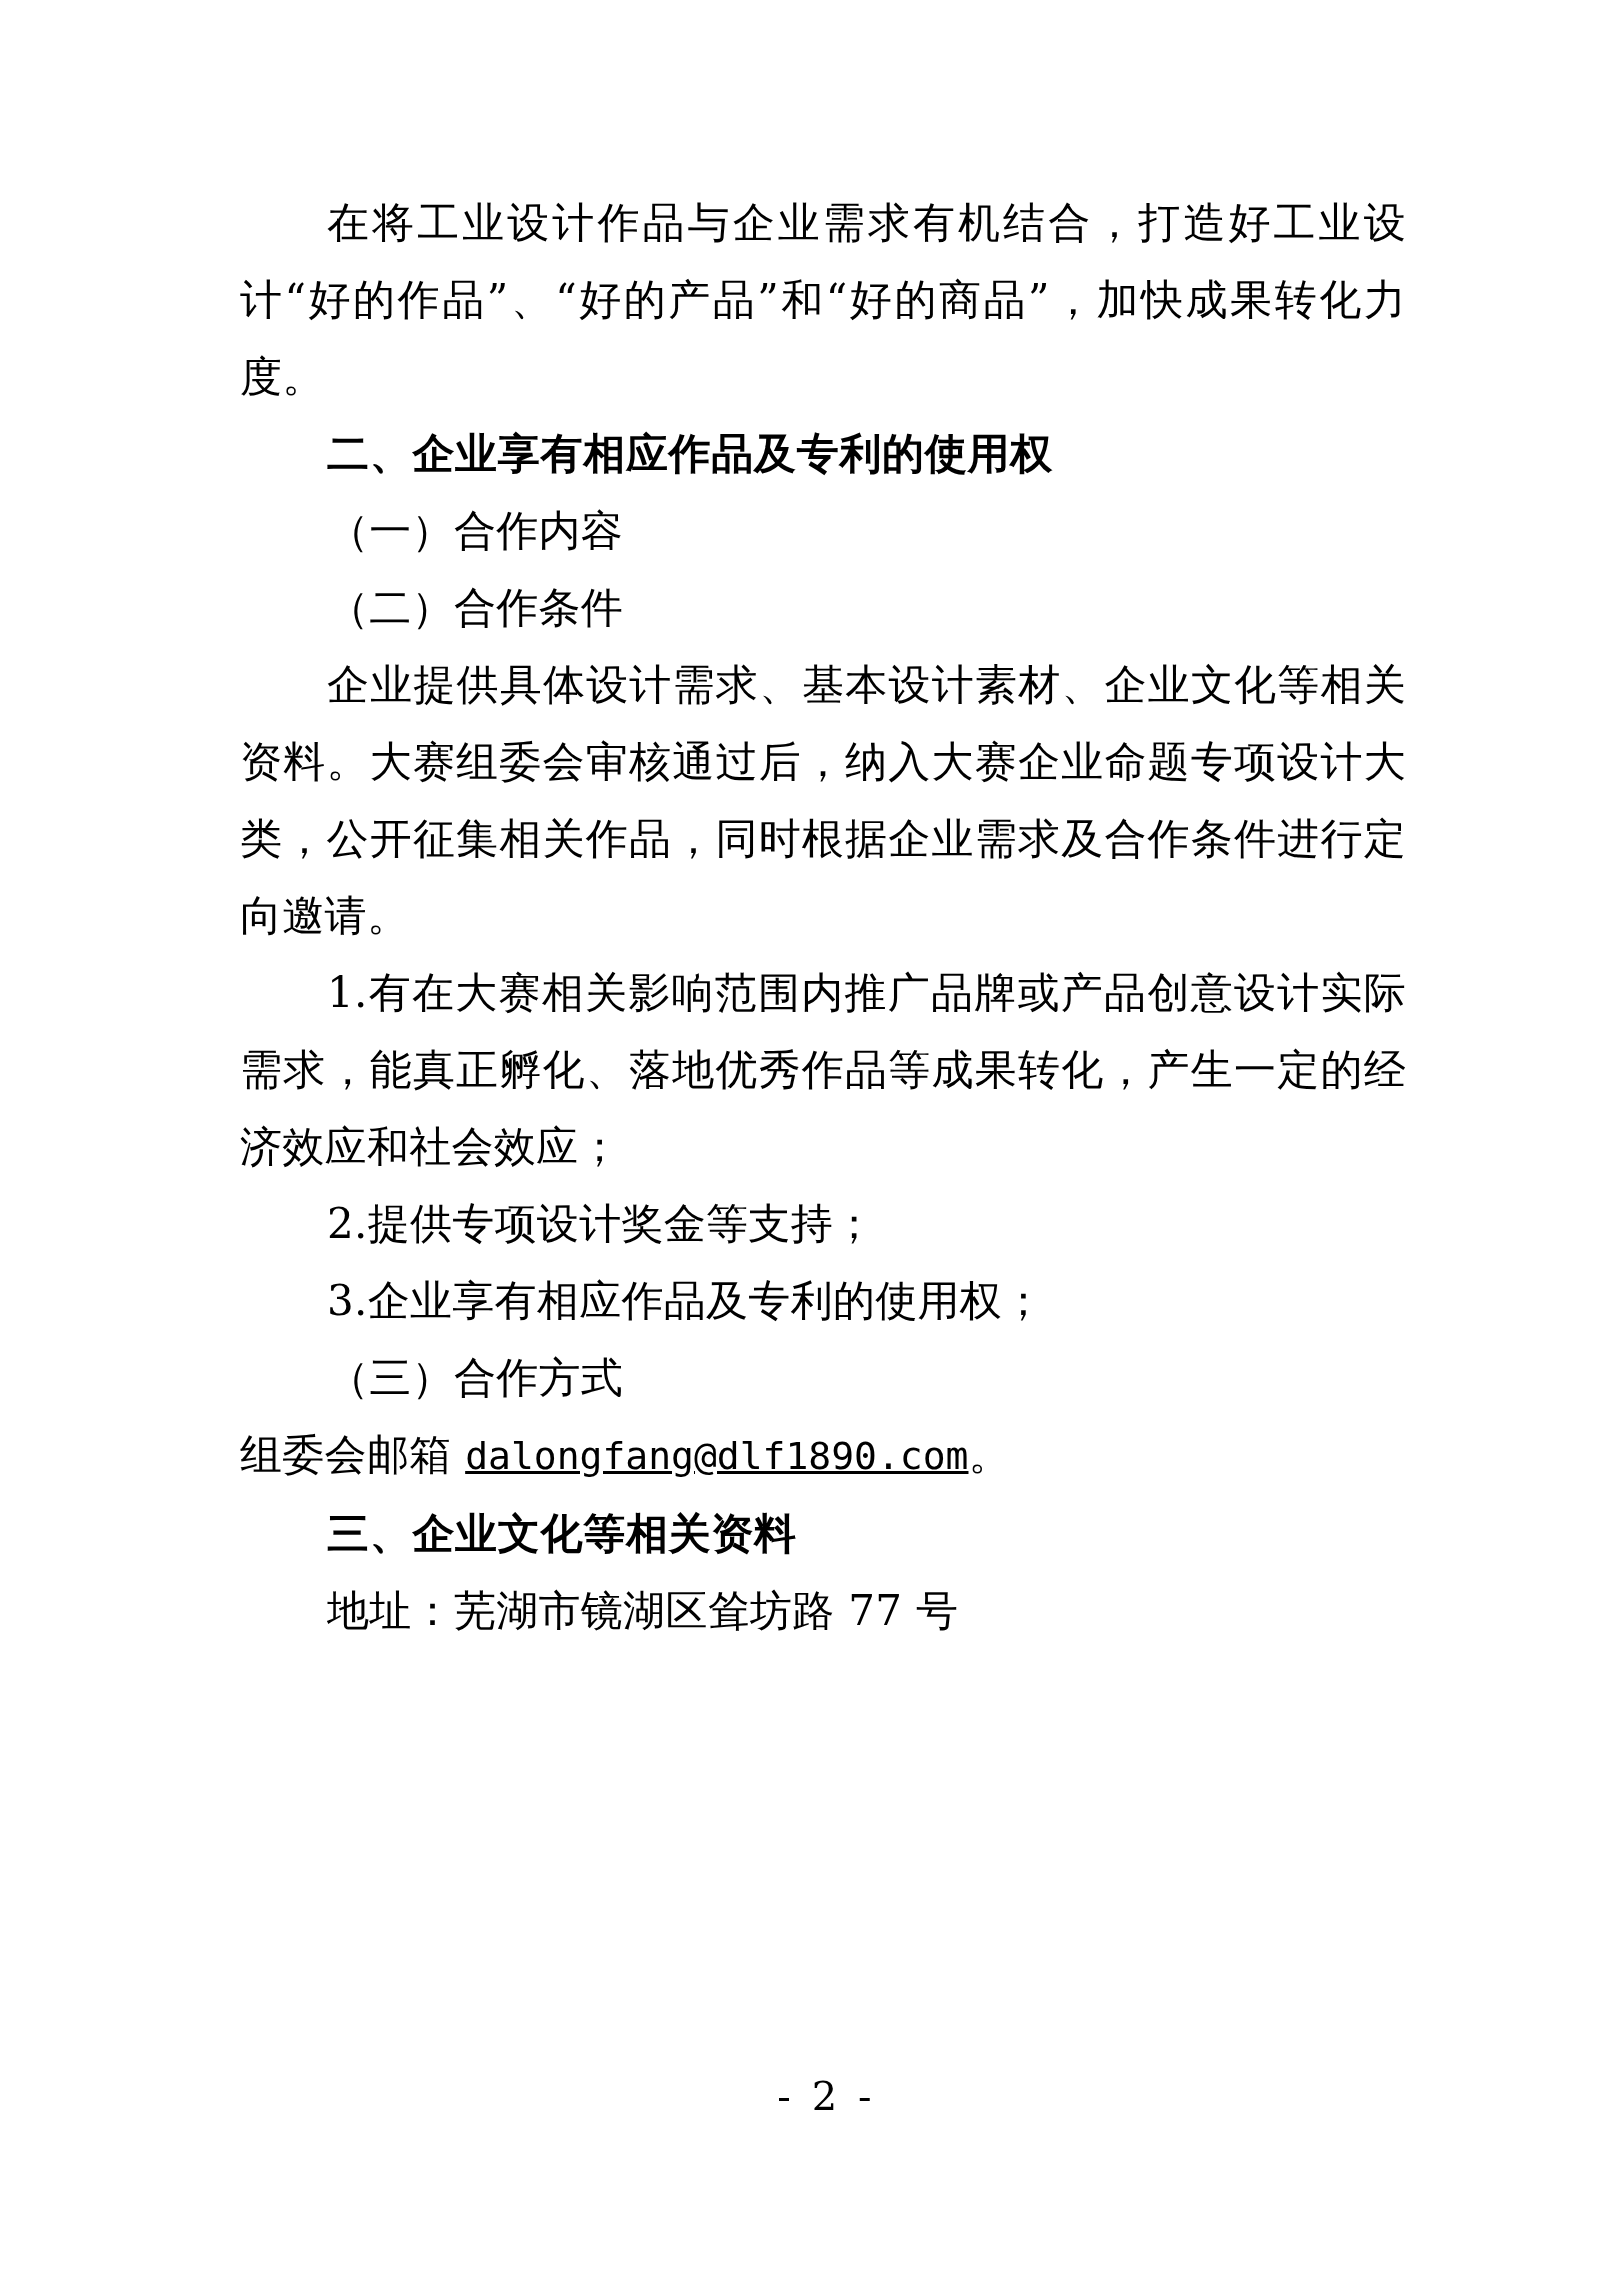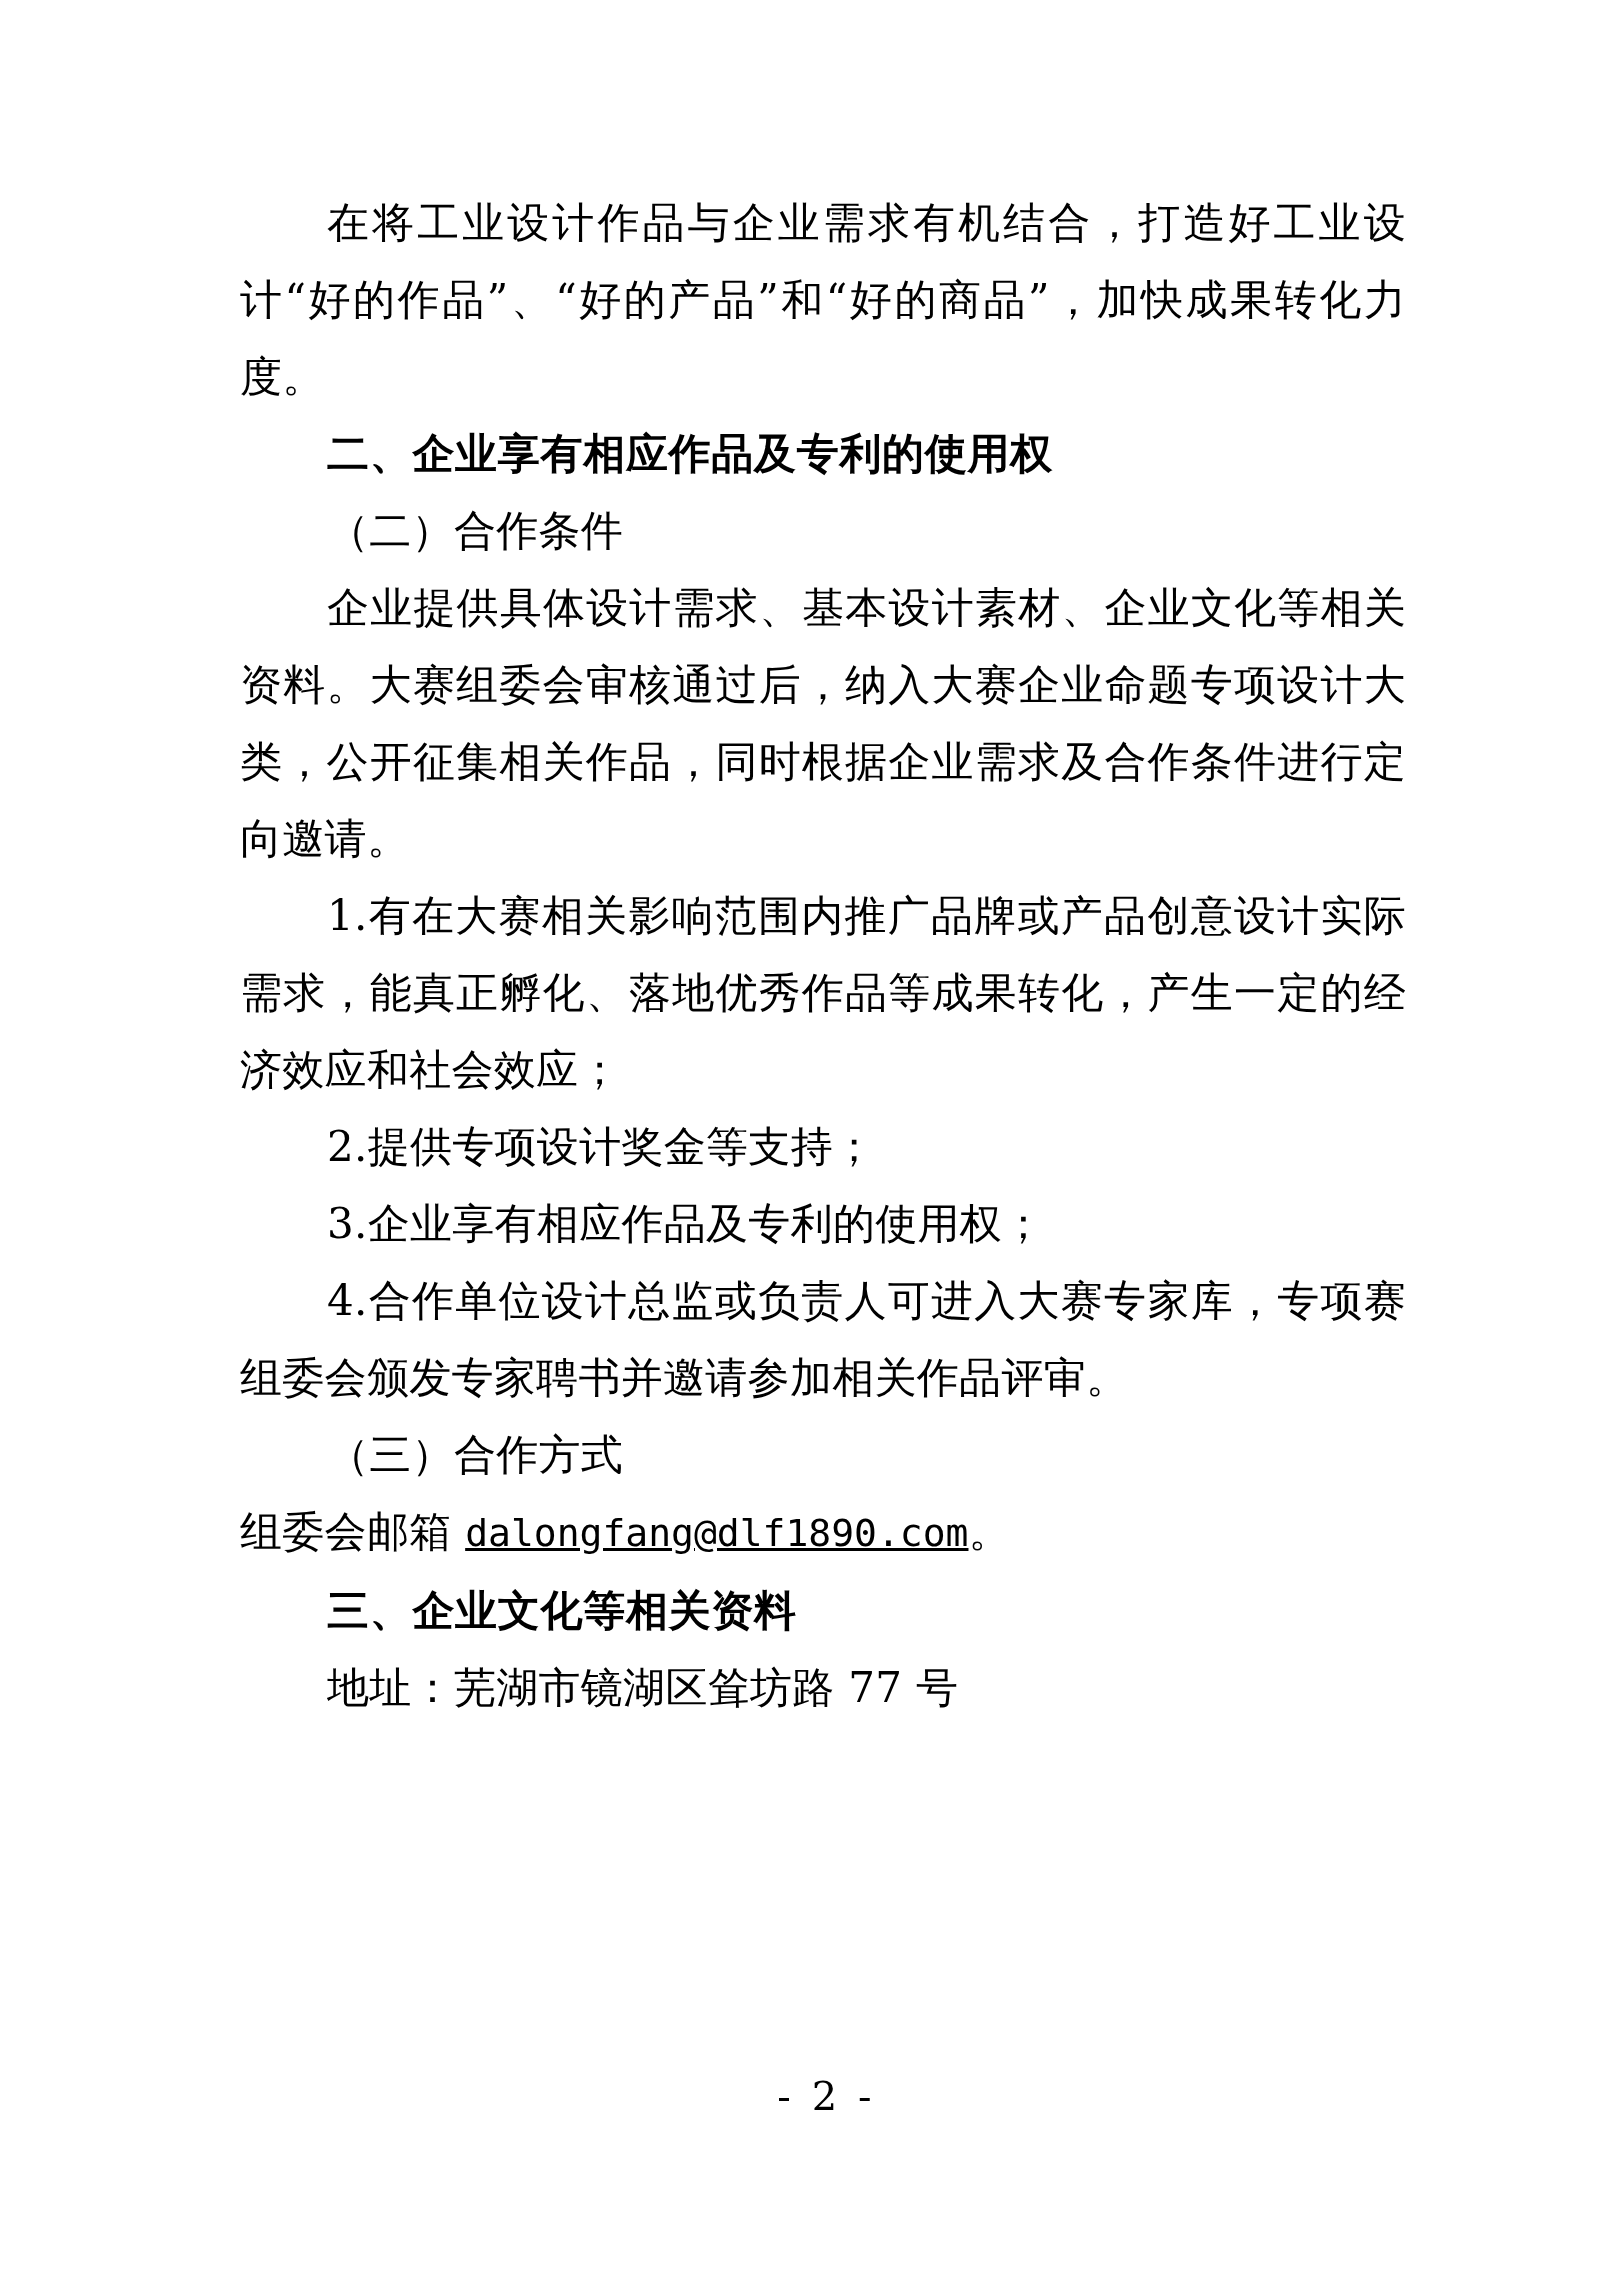--- a/index.html
+++ b/index.html
@@ -70,32 +70,32 @@
 </head>
 <body>
 
 <div class="page">
   <div class="content">
 
     <p class="body-par indent">在将工业设计作品与企业需求有机结合，打造好工业设计“好的作品”、“好的产品”和“好的商品”，加快成果转化力度。</p>
 
     <p class="heading">二、企业享有相应作品及专利的使用权</p>
 
+    <p class="body-par indent">（一）合作内容</p>
 
     <p class="body-par indent">（二）合作条件</p>
 
     <p class="body-par indent">企业提供具体设计需求、基本设计素材、企业文化等相关资料。大赛组委会审核通过后，纳入大赛企业命题专项设计大类，公开征集相关作品，同时根据企业需求及合作条件进行定向邀请。</p>
 
     <p class="body-par indent">1.有在大赛相关影响范围内推广品牌或产品创意设计实际需求，能真正孵化、落地优秀作品等成果转化，产生一定的经济效应和社会效应；</p>
 
     <p class="body-par indent">2.提供专项设计奖金等支持；</p>
 
     <p class="body-par indent">3.企业享有相应作品及专利的使用权；</p>
 
-    <p class="body-par indent">4.合作单位设计总监或负责人可进入大赛专家库，专项赛组委会颁发专家聘书并邀请参加相关作品评审。</p>
 
     <p class="body-par indent">（三）合作方式</p>
 
     <p class="body-par indent"></p>
 
     <p class="body-par"><span>组委会邮箱 </span><span class="mono">dalongfang@dlf1890.com</span><span>。</span></p>
 
     <p class="heading">三、企业文化等相关资料</p>
 
     <p class="body-par indent">地址：芜湖市镜湖区耸坊路 77 号</p>

